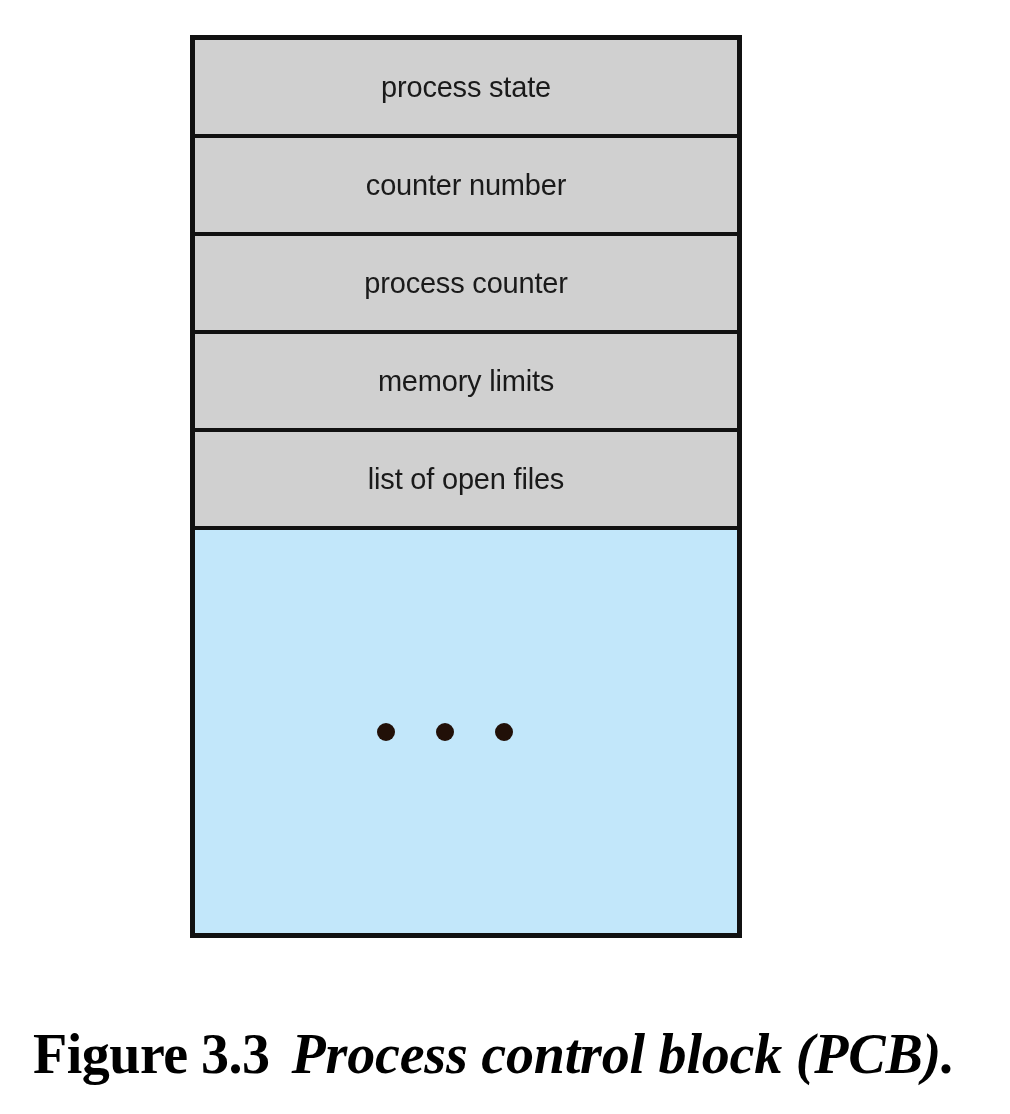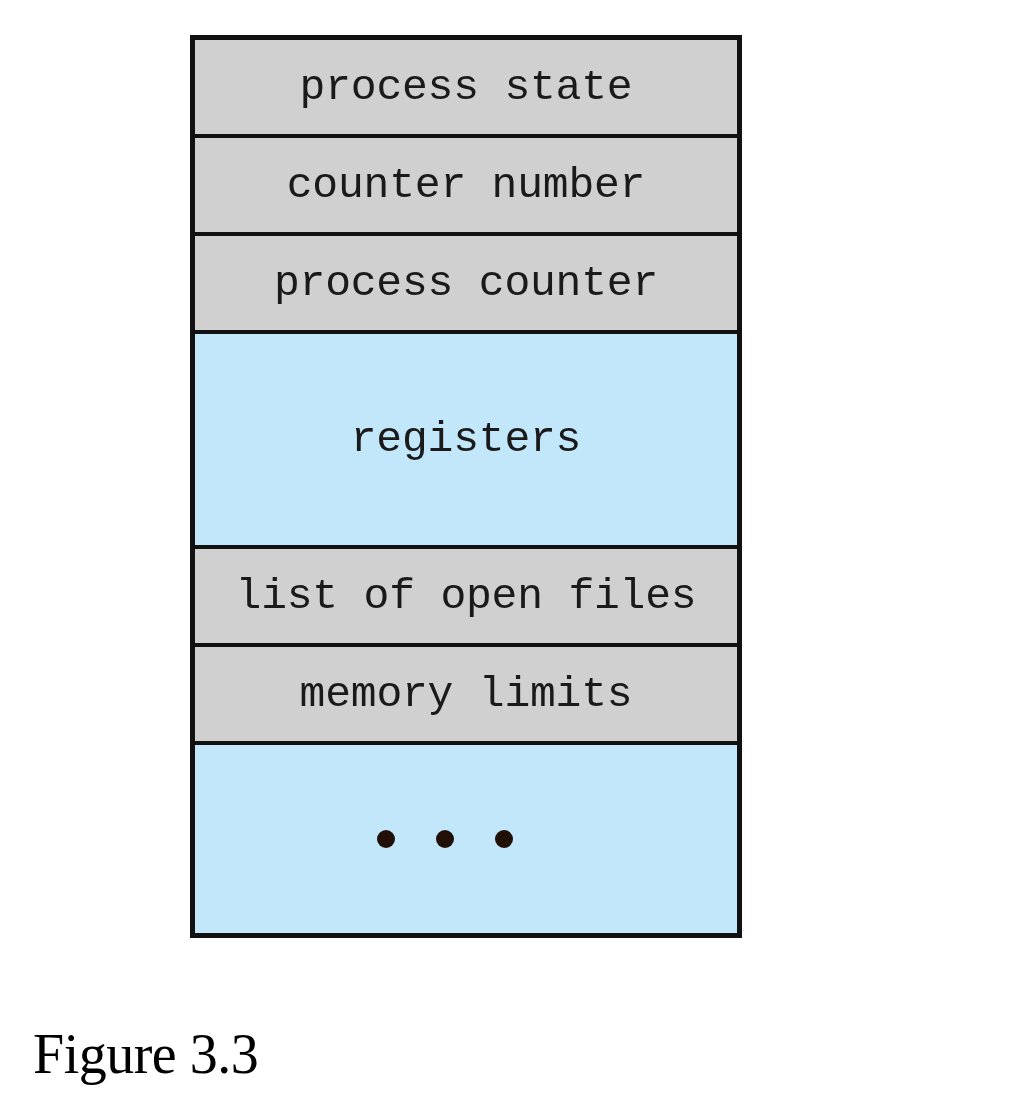--- a/index.html
+++ b/index.html
@@ -43,22 +43,22 @@
   }
 
   .pcb-row.fill-gray  { background: #d0d0d0; }
   .pcb-row.fill-blue  { background: #c2e7fa; }
 
   .pcb-row.h-short { height: 98px; flex: 0 0 98px; }
   .pcb-row.h-tall  { height: 215px; flex: 0 0 215px; }
   .pcb-row.h-last  { flex: 1 1 auto; }
 
   .pcb-label {
-    font-family: Liberation Mono, monospace;
-    font-size: 43px;
+    font-family: Liberation Sans, sans-serif;
+    font-size: 29px;
     font-weight: 400;
     color: #1a1a1a;
     letter-spacing: -0.2px;
     line-height: 1;
     white-space: nowrap;
   }
 
   
   .ellipsis-wrap {
     position: absolute;
@@ -86,21 +86,21 @@
     left: 33px;
     top: 1021px;
     width: 944px;
     height: 66px;
     display: flex;
     align-items: center;
     white-space: nowrap;
   }
   .caption-number {
     font-family: "Liberation Serif", serif;
-    font-weight: 400;
+    font-weight: 700;
     font-style: normal;
     font-size: 56px;
     color: #000000;
     letter-spacing: -0.5px;
   }
   .caption-gap {
     display: inline-block;
     width: 22px;
   }
   .caption-title {
@@ -122,38 +122,36 @@
   </div>
 
   <div class="pcb-row fill-gray h-short">
     <span class="pcb-label">counter number</span>
   </div>
 
   <div class="pcb-row fill-gray h-short">
     <span class="pcb-label">process counter</span>
   </div>
 
-  <div class="pcb-row fill-blue h-tall">
-    <span class="pcb-label">registers</span>
+
+  <div class="pcb-row fill-gray h-short">
+    <span class="pcb-label">memory limits</span>
   </div>
 
   <div class="pcb-row fill-gray h-short">
     <span class="pcb-label">list of open files</span>
-  </div>
-
-  <div class="pcb-row fill-gray h-short">
-    <span class="pcb-label">memory limits</span>
   </div>
 
   <div class="pcb-row fill-blue h-last">
     <div class="ellipsis-wrap">
       <span class="ellipsis-dot"></span>
       <span class="ellipsis-dot"></span>
       <span class="ellipsis-dot"></span>
     </div>
   </div>
 
 </div>
 
 <div id="figure-caption">
   <span class="caption-number">Figure 3.3</span>
   <span class="caption-gap"></span>
+  <span class="caption-title">Process control block (PCB).</span>
 </div>
 
 </body></html>

